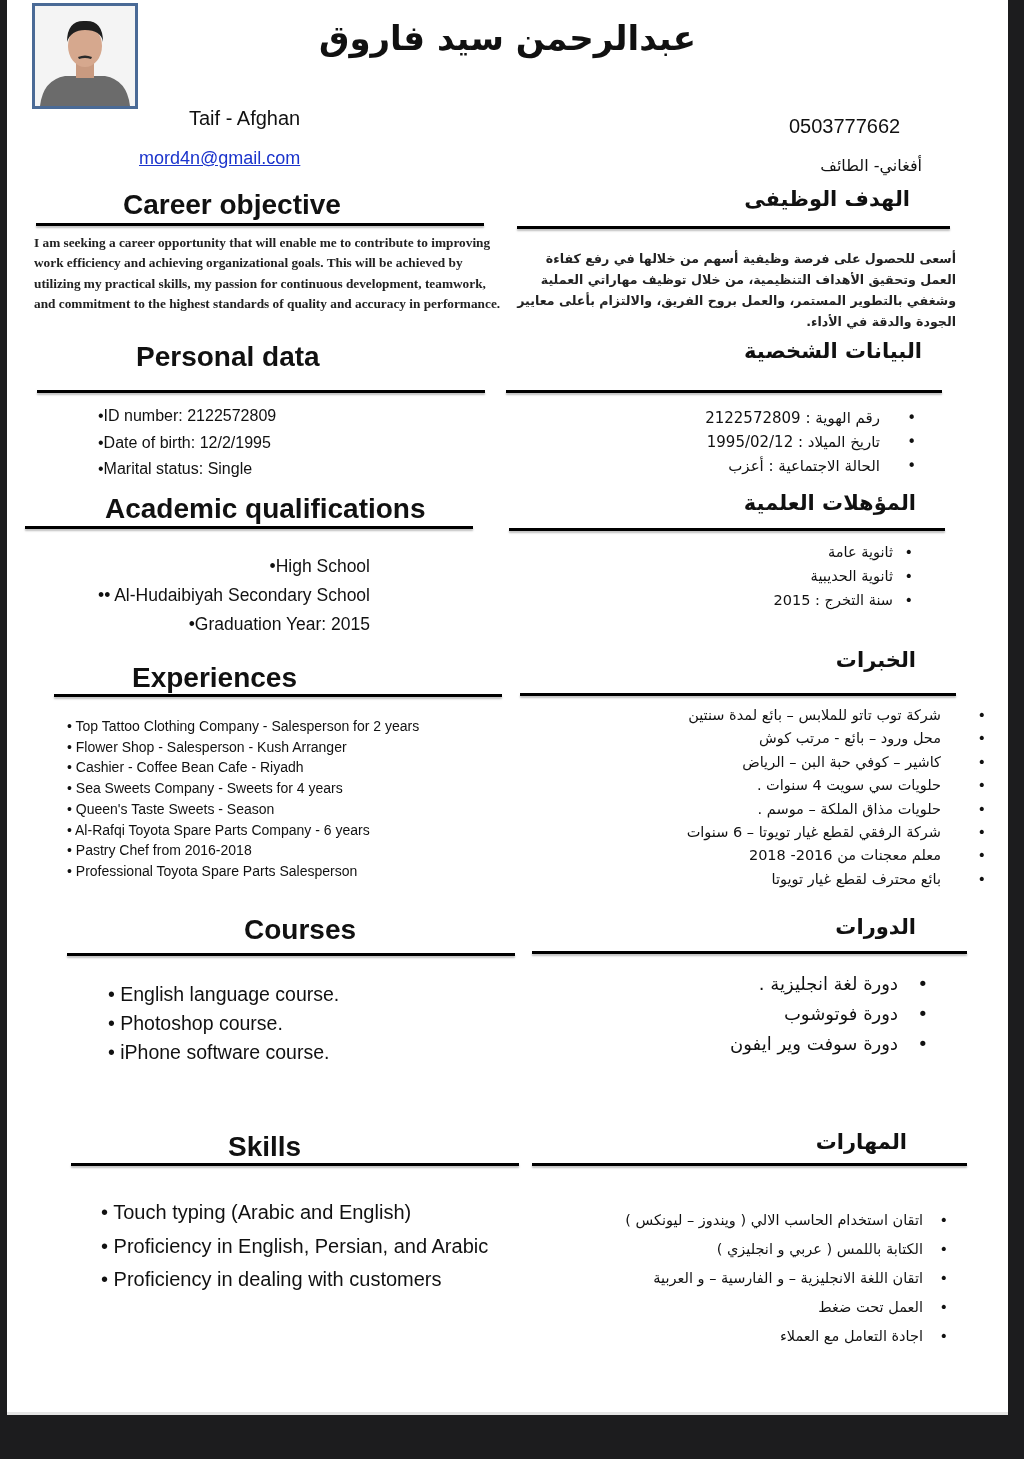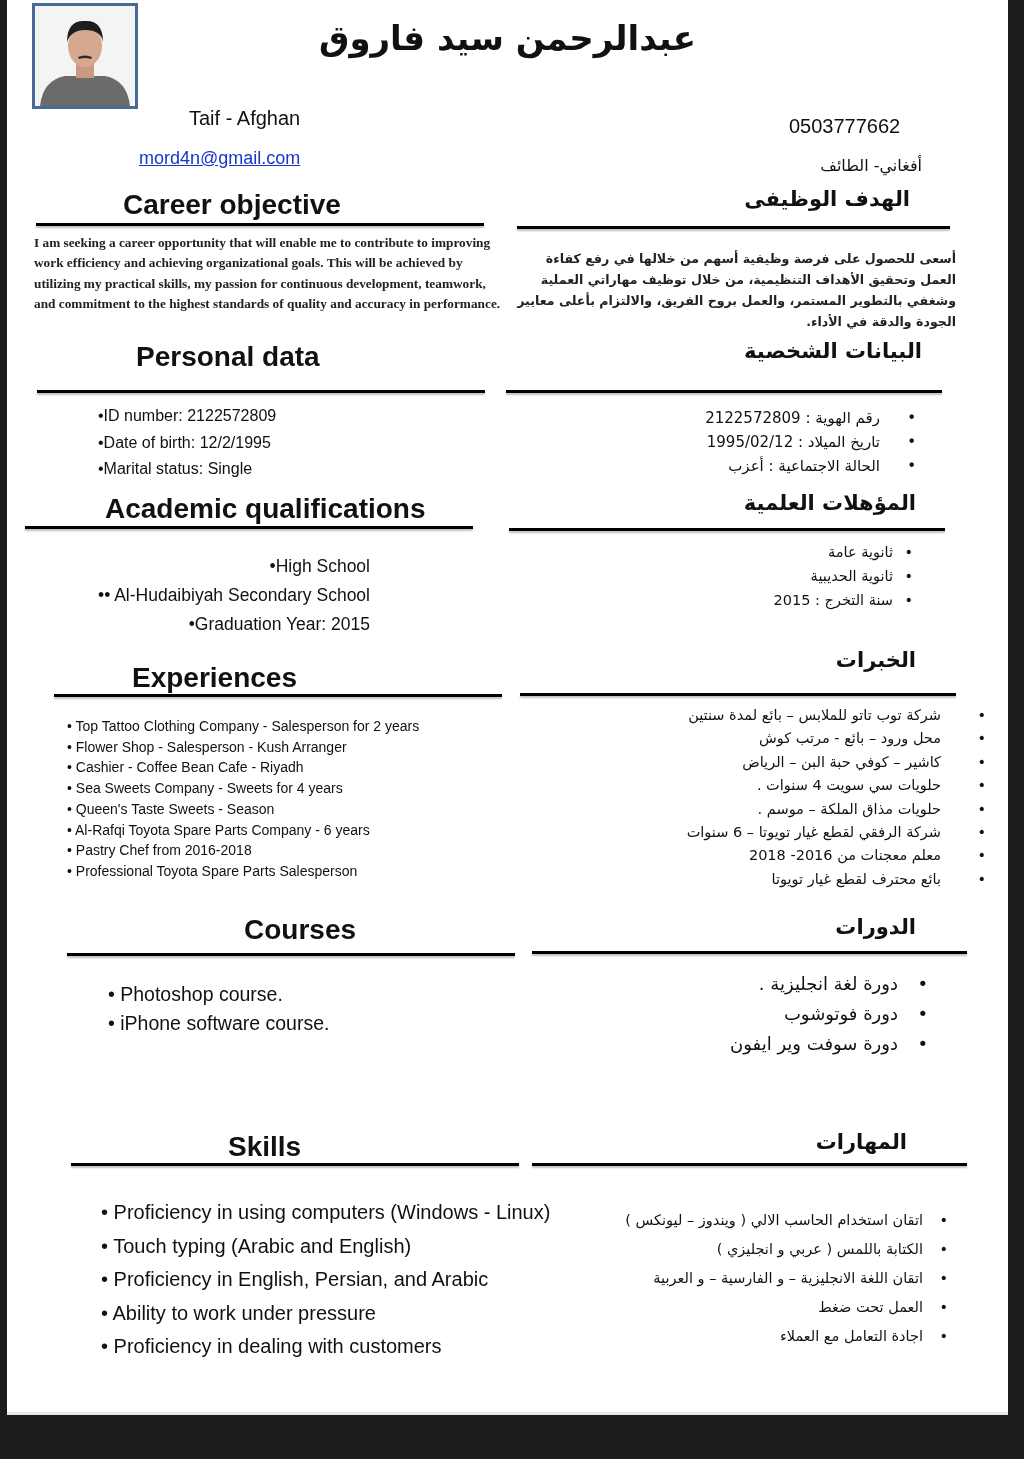--- a/index.html
+++ b/index.html
@@ -107,38 +107,37 @@
     <li style="padding-right:45px;"><span class="dot">•</span><span>شركة الرفقي لقطع غيار تويوتا – 6 سنوات</span></li>
     <li style="padding-right:45px;"><span class="dot">•</span><span>معلم معجنات من 2016- 2018</span></li>
     <li style="padding-right:45px;"><span class="dot">•</span><span>بائع محترف لقطع غيار تويوتا</span></li>
   </ul>
 
   <div class="abs h-en" style="left:237px;top:914px;">Courses</div>
   <div class="abs h-ar" style="right:92px;top:915px;">الدورات</div>
   <div class="abs rule" style="left:60px;top:953px;width:448px;"></div>
   <div class="abs rule" style="left:525px;top:951px;width:435px;"></div>
   <ul class="abs lst-en" style="left:101px;top:980px;font-size:19.5px;line-height:29px;">
+    <li><span>•</span> <span>English language course.</span></li>
     <li><span>•</span> <span>Photoshop course.</span></li>
     <li><span>•</span> <span>iPhone software course.</span></li>
   </ul>
   <ul class="abs lst-ar" style="right:80px;top:969px;font-size:18px;line-height:30px;">
     <li style="padding-right:30px;"><span class="dot">•</span><span>دورة لغة انجليزية  .</span></li>
     <li style="padding-right:30px;"><span class="dot">•</span><span>دورة فوتوشوب</span></li>
     <li style="padding-right:30px;"><span class="dot">•</span><span>دورة سوفت وير ايفون</span></li>
   </ul>
 
   <div class="abs h-en" style="left:221px;top:1131px;">Skills</div>
   <div class="abs h-ar" style="right:101px;top:1130px;">المهارات</div>
   <div class="abs rule" style="left:64px;top:1163px;width:448px;"></div>
   <div class="abs rule" style="left:525px;top:1163px;width:435px;"></div>
   <ul class="abs lst-en" style="left:94px;top:1196px;font-size:20px;line-height:33.5px;">
-    <li><span>•</span> <span>Proficiency in using computers (Windows - Linux)</span></li>
     <li><span>•</span> <span>Touch typing (Arabic and English)</span></li>
     <li><span>•</span> <span>Proficiency in English, Persian, and Arabic</span></li>
-    <li><span>•</span> <span>Ability to work under pressure</span></li>
     <li><span>•</span> <span>Proficiency in dealing with customers</span></li>
   </ul>
   <ul class="abs lst-ar" style="right:60px;top:1206px;font-size:14.5px;line-height:29px;">
     <li style="padding-right:25px;"><span class="dot">•</span><span>اتقان استخدام الحاسب الالي ( ويندوز – ليونكس )</span></li>
     <li style="padding-right:25px;"><span class="dot">•</span><span>الكتابة باللمس ( عربي و انجليزي )</span></li>
     <li style="padding-right:25px;"><span class="dot">•</span><span>اتقان اللغة الانجليزية – و الفارسية – و العربية</span></li>
     <li style="padding-right:25px;"><span class="dot">•</span><span>العمل تحت ضغط</span></li>
     <li style="padding-right:25px;"><span class="dot">•</span><span>اجادة التعامل مع العملاء</span></li>
   </ul>
 

